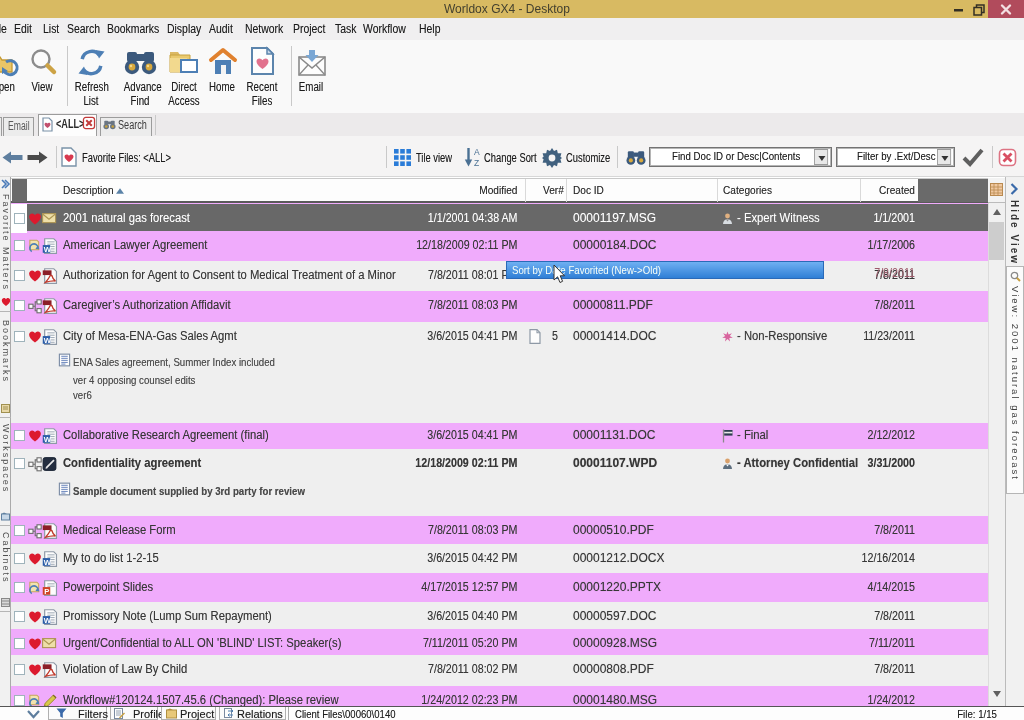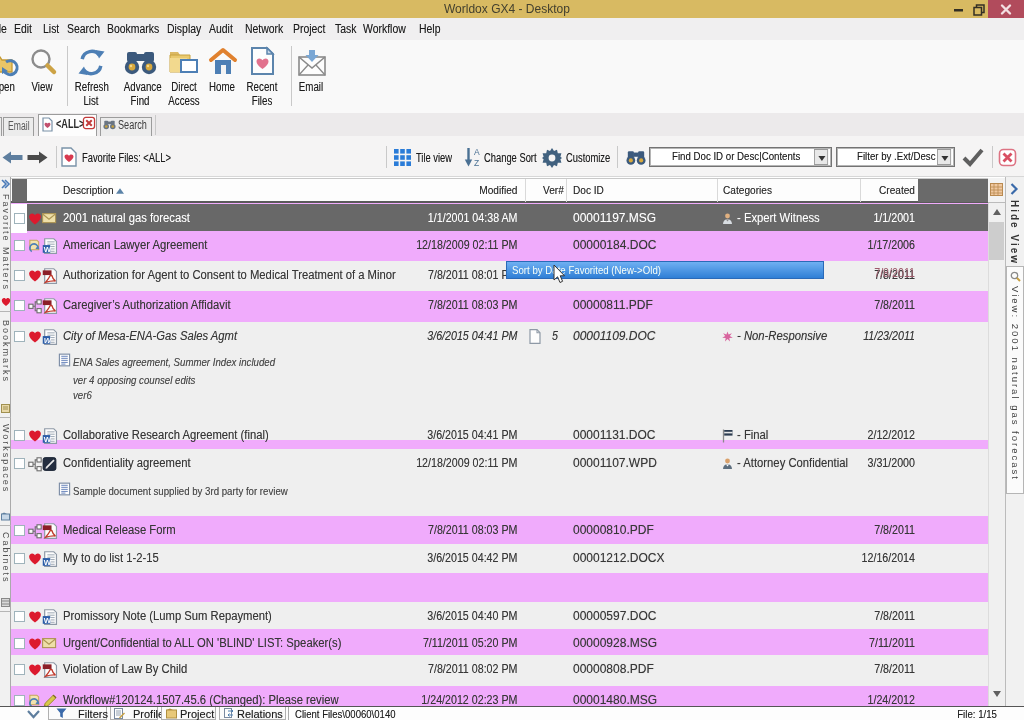--- a/index.html
+++ b/index.html
@@ -401,35 +401,35 @@
         <use href="#i-net"></use>
       </svg>
   <svg class="icon" style="left:31px;top:7px" width="15" height="15" viewBox="0 0 14 14">
         <use href="#i-pdf"></use>
       </svg>
   <div class="rtext" style="left:52px;line-height:28.7px;">Caregiver’s Authorization Affidavit</div>
   <div class="rdate mod" style="line-height:28.7px;">7/8/2011 08:03 PM</div>
   <div class="rdate did" style="line-height:28.7px;">00000811.PDF</div>
   <div class="rdate crt" style="line-height:28.7px;">7/8/2011</div>
 </div>
-<div class="row g" style="top:119.2px; height:118px;font-style:italic;">
+<div class="row g" style="top:119.2px; height:101px;">
   <span class="cbx" style="top:9px;"></span>
   <svg class="icon" style="left:17px;top:8px" width="14" height="14" viewBox="0 0 14 14">
         <use href="#i-heart"></use>
       </svg>
   <svg class="icon" style="left:31px;top:7px" width="15" height="15" viewBox="0 0 14 14">
         <use href="#i-word"></use>
       </svg>
   <div class="rtext" style="left:52px;line-height:28.7px;">City of Mesa-ENA-Gas Sales Agmt</div>
   <div class="rdate mod" style="line-height:28.7px;">3/6/2015 04:41 PM</div>
   <svg class="icon" style="left:516px;top:7px" width="15" height="15" viewBox="0 0 14 15">
         <use href="#i-page"></use>
       </svg>
   <div class="rdate" style="left:530px;width:17px;text-align:right;line-height:28.7px;">5</div>
-  <div class="rdate did" style="line-height:28.7px;">00001109.DOC</div>
+  <div class="rdate did" style="line-height:28.7px;">00001414.DOC</div>
   <svg class="icon" style="left:711px;top:9px" width="11" height="11" viewBox="0 0 11 11">
         <use href="#i-flower"></use>
       </svg>
   <div class="rdate cat" style="line-height:28.7px;">- Non-Responsive</div>
   <div class="rdate crt" style="line-height:28.7px;">11/23/2011</div>
   <svg class="icon" style="left:47px;top:31px" width="13" height="14" viewBox="0 0 14 14">
         <use href="#i-cmt"></use>
       </svg>
   <div class="cmt" style="left:62px;top:32.5px;">ENA Sales agreement, Summer Index included</div>
   <div class="cmt" style="left:62px;top:51.3px;">ver 4 opposing counsel edits</div>
@@ -445,21 +445,21 @@
       </svg>
   <div class="rtext" style="left:52px;line-height:28.7px;">Collaborative Research Agreement (final)</div>
   <div class="rdate mod" style="line-height:28.7px;">3/6/2015 04:41 PM</div>
   <div class="rdate did" style="line-height:28.7px;">00001131.DOC</div>
   <svg class="icon" style="left:711px;top:8px" width="12" height="14" viewBox="0 0 12 14">
         <use href="#i-flag"></use>
       </svg>
   <div class="rdate cat" style="line-height:28.7px;">- Final</div>
   <div class="rdate crt" style="line-height:28.7px;">2/12/2012</div>
 </div>
-<div class="row g" style="top:246.4px; height:66.3px;">
+<div class="row g" style="top:246.4px; height:66.3px;font-weight:bold;">
   <span class="cbx" style="top:9px;"></span>
   <svg class="icon" style="left:17px;top:8px" width="14" height="14" viewBox="0 0 14 14">
         <use href="#i-net"></use>
       </svg>
   <svg class="icon" style="left:31px;top:7px" width="15" height="15" viewBox="0 0 14 14">
         <use href="#i-wpd"></use>
       </svg>
   <div class="rtext" style="left:52px;line-height:28.7px;">Confidentiality agreement</div>
   <div class="rdate mod" style="line-height:28.7px;">12/18/2009 02:11 PM</div>
   <div class="rdate did" style="line-height:28.7px;">00001107.WPD</div>
@@ -476,35 +476,48 @@
 <div class="row" style="top:312.7px; height:28.7px;">
   <span class="cbx" style="top:9px;"></span>
   <svg class="icon" style="left:17px;top:8px" width="14" height="14" viewBox="0 0 14 14">
         <use href="#i-net"></use>
       </svg>
   <svg class="icon" style="left:31px;top:7px" width="15" height="15" viewBox="0 0 14 14">
         <use href="#i-pdf"></use>
       </svg>
   <div class="rtext" style="left:52px;line-height:28.7px;">Medical Release Form</div>
   <div class="rdate mod" style="line-height:28.7px;">7/8/2011 08:03 PM</div>
-  <div class="rdate did" style="line-height:28.7px;">00000810.PDF</div>
+  <div class="rdate did" style="line-height:28.7px;">00000510.PDF</div>
   <div class="rdate crt" style="line-height:28.7px;">7/8/2011</div>
 </div>
 <div class="row g" style="top:341.4px; height:28.3px;">
   <span class="cbx" style="top:9px;"></span>
   <svg class="icon" style="left:17px;top:8px" width="14" height="14" viewBox="0 0 14 14">
         <use href="#i-heart"></use>
       </svg>
   <svg class="icon" style="left:31px;top:7px" width="15" height="15" viewBox="0 0 14 14">
         <use href="#i-word"></use>
       </svg>
   <div class="rtext" style="left:52px;line-height:28.7px;">My to do list 1-2-15</div>
   <div class="rdate mod" style="line-height:28.7px;">3/6/2015 04:42 PM</div>
   <div class="rdate did" style="line-height:28.7px;">00001212.DOCX</div>
   <div class="rdate crt" style="line-height:28.7px;">12/16/2014</div>
+</div>
+<div class="row" style="top:369.7px; height:29px;">
+  <span class="cbx" style="top:9px;"></span>
+  <svg class="icon" style="left:17px;top:8px" width="13" height="14" viewBox="0 0 14 14">
+        <use href="#i-out"></use>
+      </svg>
+  <svg class="icon" style="left:31px;top:7px" width="15" height="15" viewBox="0 0 14 14">
+        <use href="#i-ppt"></use>
+      </svg>
+  <div class="rtext" style="left:52px;line-height:28.7px;">Powerpoint Slides</div>
+  <div class="rdate mod" style="line-height:28.7px;">4/17/2015 12:57 PM</div>
+  <div class="rdate did" style="line-height:28.7px;">00001220.PPTX</div>
+  <div class="rdate crt" style="line-height:28.7px;">4/14/2015</div>
 </div>
 <div class="row g" style="top:398.7px; height:27.5px;">
   <span class="cbx" style="top:9px;"></span>
   <svg class="icon" style="left:17px;top:8px" width="14" height="14" viewBox="0 0 14 14">
         <use href="#i-heart"></use>
       </svg>
   <svg class="icon" style="left:31px;top:7px" width="15" height="15" viewBox="0 0 14 14">
         <use href="#i-word"></use>
       </svg>
   <div class="rtext" style="left:52px;line-height:28.7px;">Promissory Note (Lump Sum Repayment)</div>

